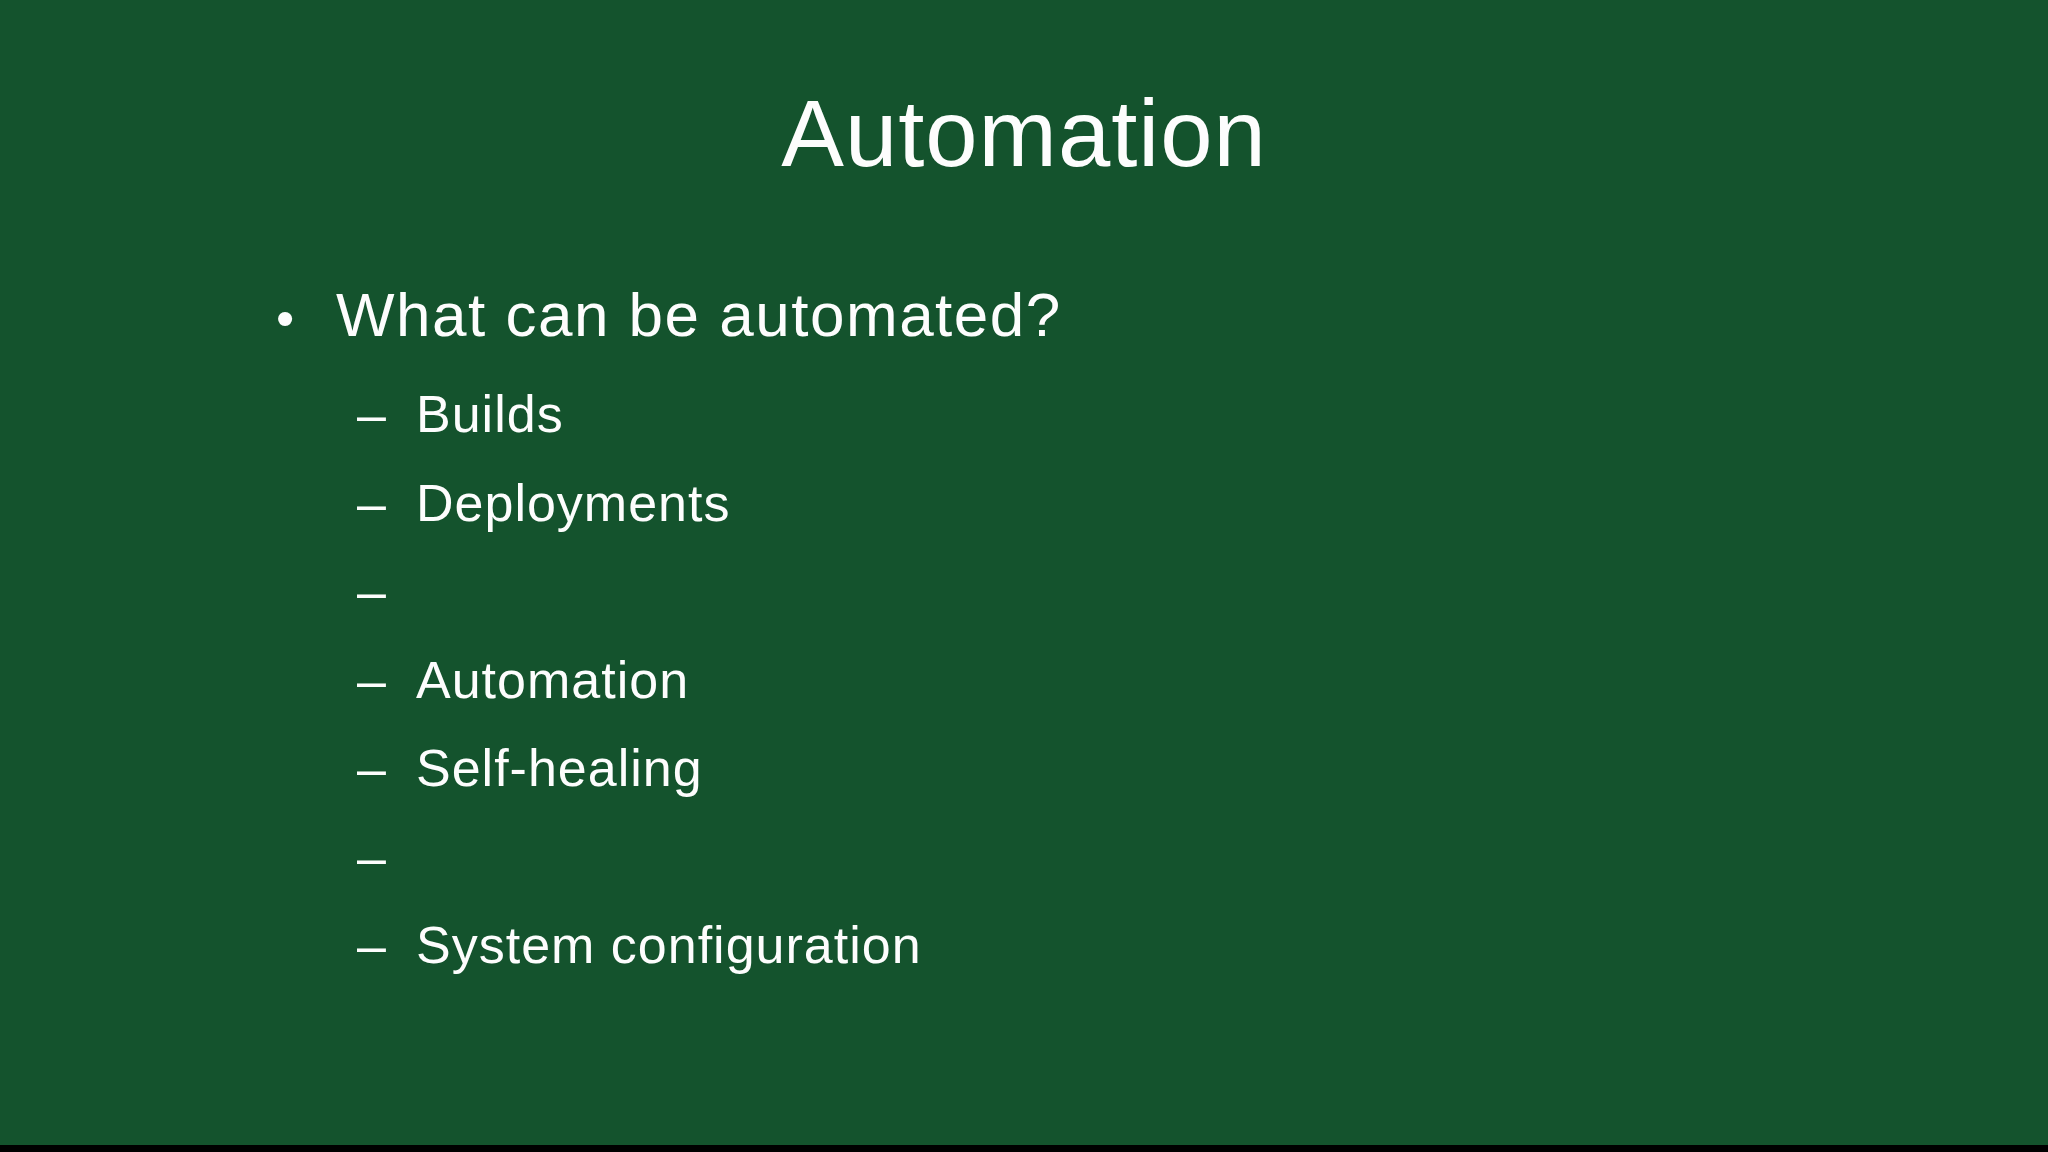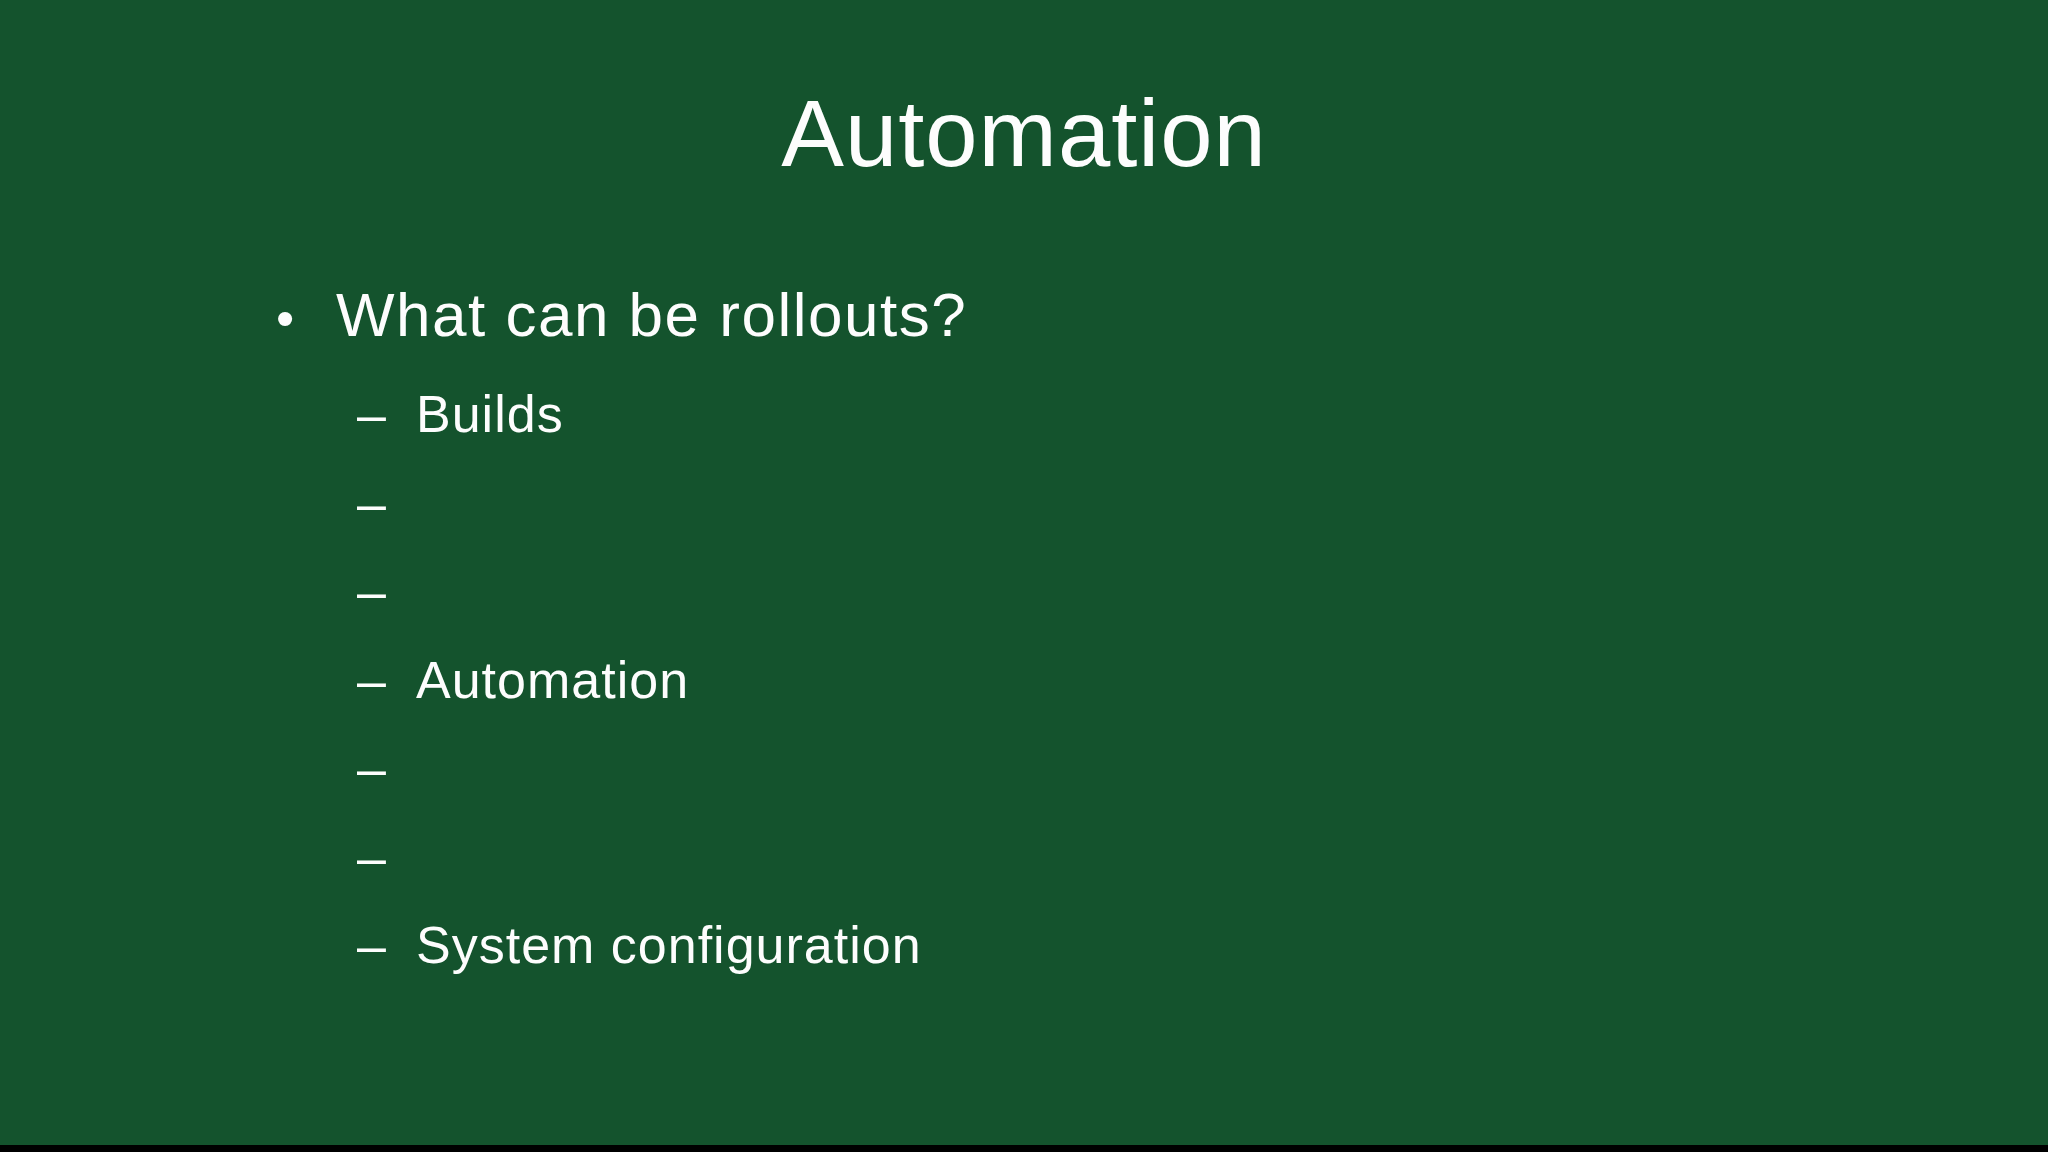--- a/index.html
+++ b/index.html
@@ -68,43 +68,45 @@
 </style>
 </head>
 <body>
 
 <div class="slide">
 
   <div class="slide-title">Automation</div>
 
   <div class="l1-row">
     <span class="l1-marker">•</span>
-    <span>What can be rollouts?</span>
+    <span>What can be automated?</span>
   </div>
 
   <div class="l2-row row-0">
     <span class="l2-marker">–</span>
     <span>Builds</span>
   </div>
 
   <div class="l2-row row-1">
     <span class="l2-marker">–</span>
+    <span>Deployments</span>
   </div>
 
   <div class="l2-row row-2">
     <span class="l2-marker">–</span>
   </div>
 
   <div class="l2-row row-3">
     <span class="l2-marker">–</span>
     <span>Automation</span>
   </div>
 
   <div class="l2-row row-4">
     <span class="l2-marker">–</span>
+    <span>Self-healing</span>
   </div>
 
   <div class="l2-row row-5">
     <span class="l2-marker">–</span>
   </div>
 
   <div class="l2-row row-6">
     <span class="l2-marker">–</span>
     <span>System configuration</span>
   </div>

